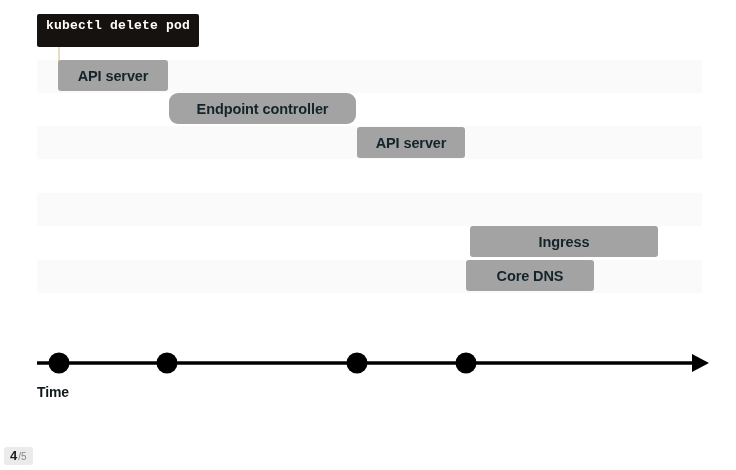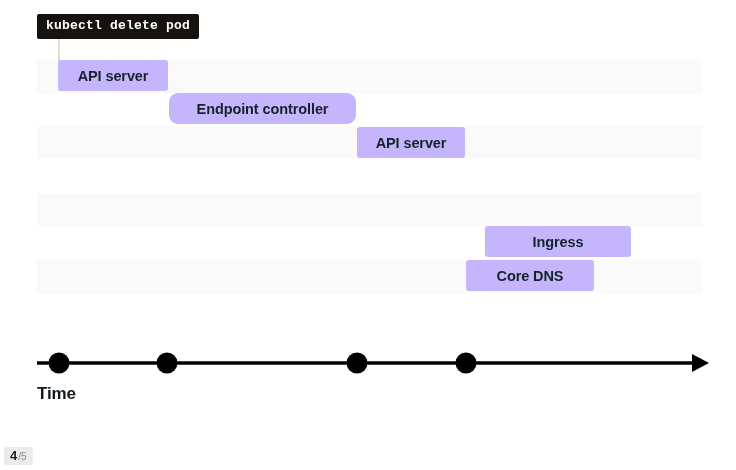--- a/index.html
+++ b/index.html
@@ -19,21 +19,21 @@
   #stage {
     position: absolute;
     inset: 0;
   }
 
   
   .cmd-badge {
     position: absolute;
     left: 37px;
     top: 14px;
-    height: 25px;
+    height: 33px;
     line-height: 23px;
     padding: 0 9px;
     background: #16120f;
     color: #ffffff;
     font-family: "Liberation Mono", "DejaVu Sans Mono", monospace;
     font-size: 13px;
     font-weight: 700;
     letter-spacing: 0.2px;
     border-radius: 2px;
     white-space: nowrap;
@@ -55,42 +55,42 @@
     width: 665px;
     height: 33px;
   }
   .lane.shaded { background: #fafafa; }
   .lane.plain  { background: #ffffff; }
 
   
   .bar {
     position: absolute;
     height: 31px;
-    background: #c4b5fd;
+    background: #a3a3a3;
     border-radius: 3px;
     display: flex;
     align-items: center;
     justify-content: center;
     color: #14242b;
     font-size: 14.5px;
     font-weight: 700;
     letter-spacing: -0.1px;
     white-space: nowrap;
     box-sizing: border-box;
     padding: 0 6px;
   }
 
   
   #axis { position: absolute; left: 0; top: 336px; width: 736px; height: 60px; }
 
   .time-label {
     position: absolute;
     left: 37px;
     top: 384px;
-    font-size: 17px;
+    font-size: 14px;
     font-weight: 700;
     color: #11181c;
     letter-spacing: -0.1px;
   }
 
   
   .page-indicator {
     position: absolute;
     left: 4px;
     top: 447px;
@@ -129,21 +129,21 @@
   <div class="cmd-connector"></div>
   <div class="cmd-badge">kubectl delete pod</div>
 
   <div class="bar" style="left:58px;  top:60px;  width:110px;">API server</div>
 
   <div class="bar" style="left:169px; top:93px;  width:187px;border-radius:9px;">Endpoint controller</div>
 
   <div class="bar" style="left:357px; top:127px; width:108px;">API server</div>
 
 
-  <div class="bar" style="left:485px; top:226px; width:146px;">Ingress</div>
+  <div class="bar" style="left:470px; top:226px; width:188px;">Ingress</div>
 
   <div class="bar" style="left:466px; top:260px; width:128px;">Core DNS</div>
 
   <svg id="axis" viewBox="0 0 736 60">
     <line x1="37" y1="27" x2="697" y2="27" stroke="#000000" stroke-width="3.4"></line>
     <polygon points="692,18 709,27 692,36" fill="#000000"></polygon>
     <circle cx="59" cy="27" r="10.5" fill="#000000"></circle>
     <circle cx="167" cy="27" r="10.5" fill="#000000"></circle>
     <circle cx="357" cy="27" r="10.5" fill="#000000"></circle>
     <circle cx="466" cy="27" r="10.5" fill="#000000"></circle>

